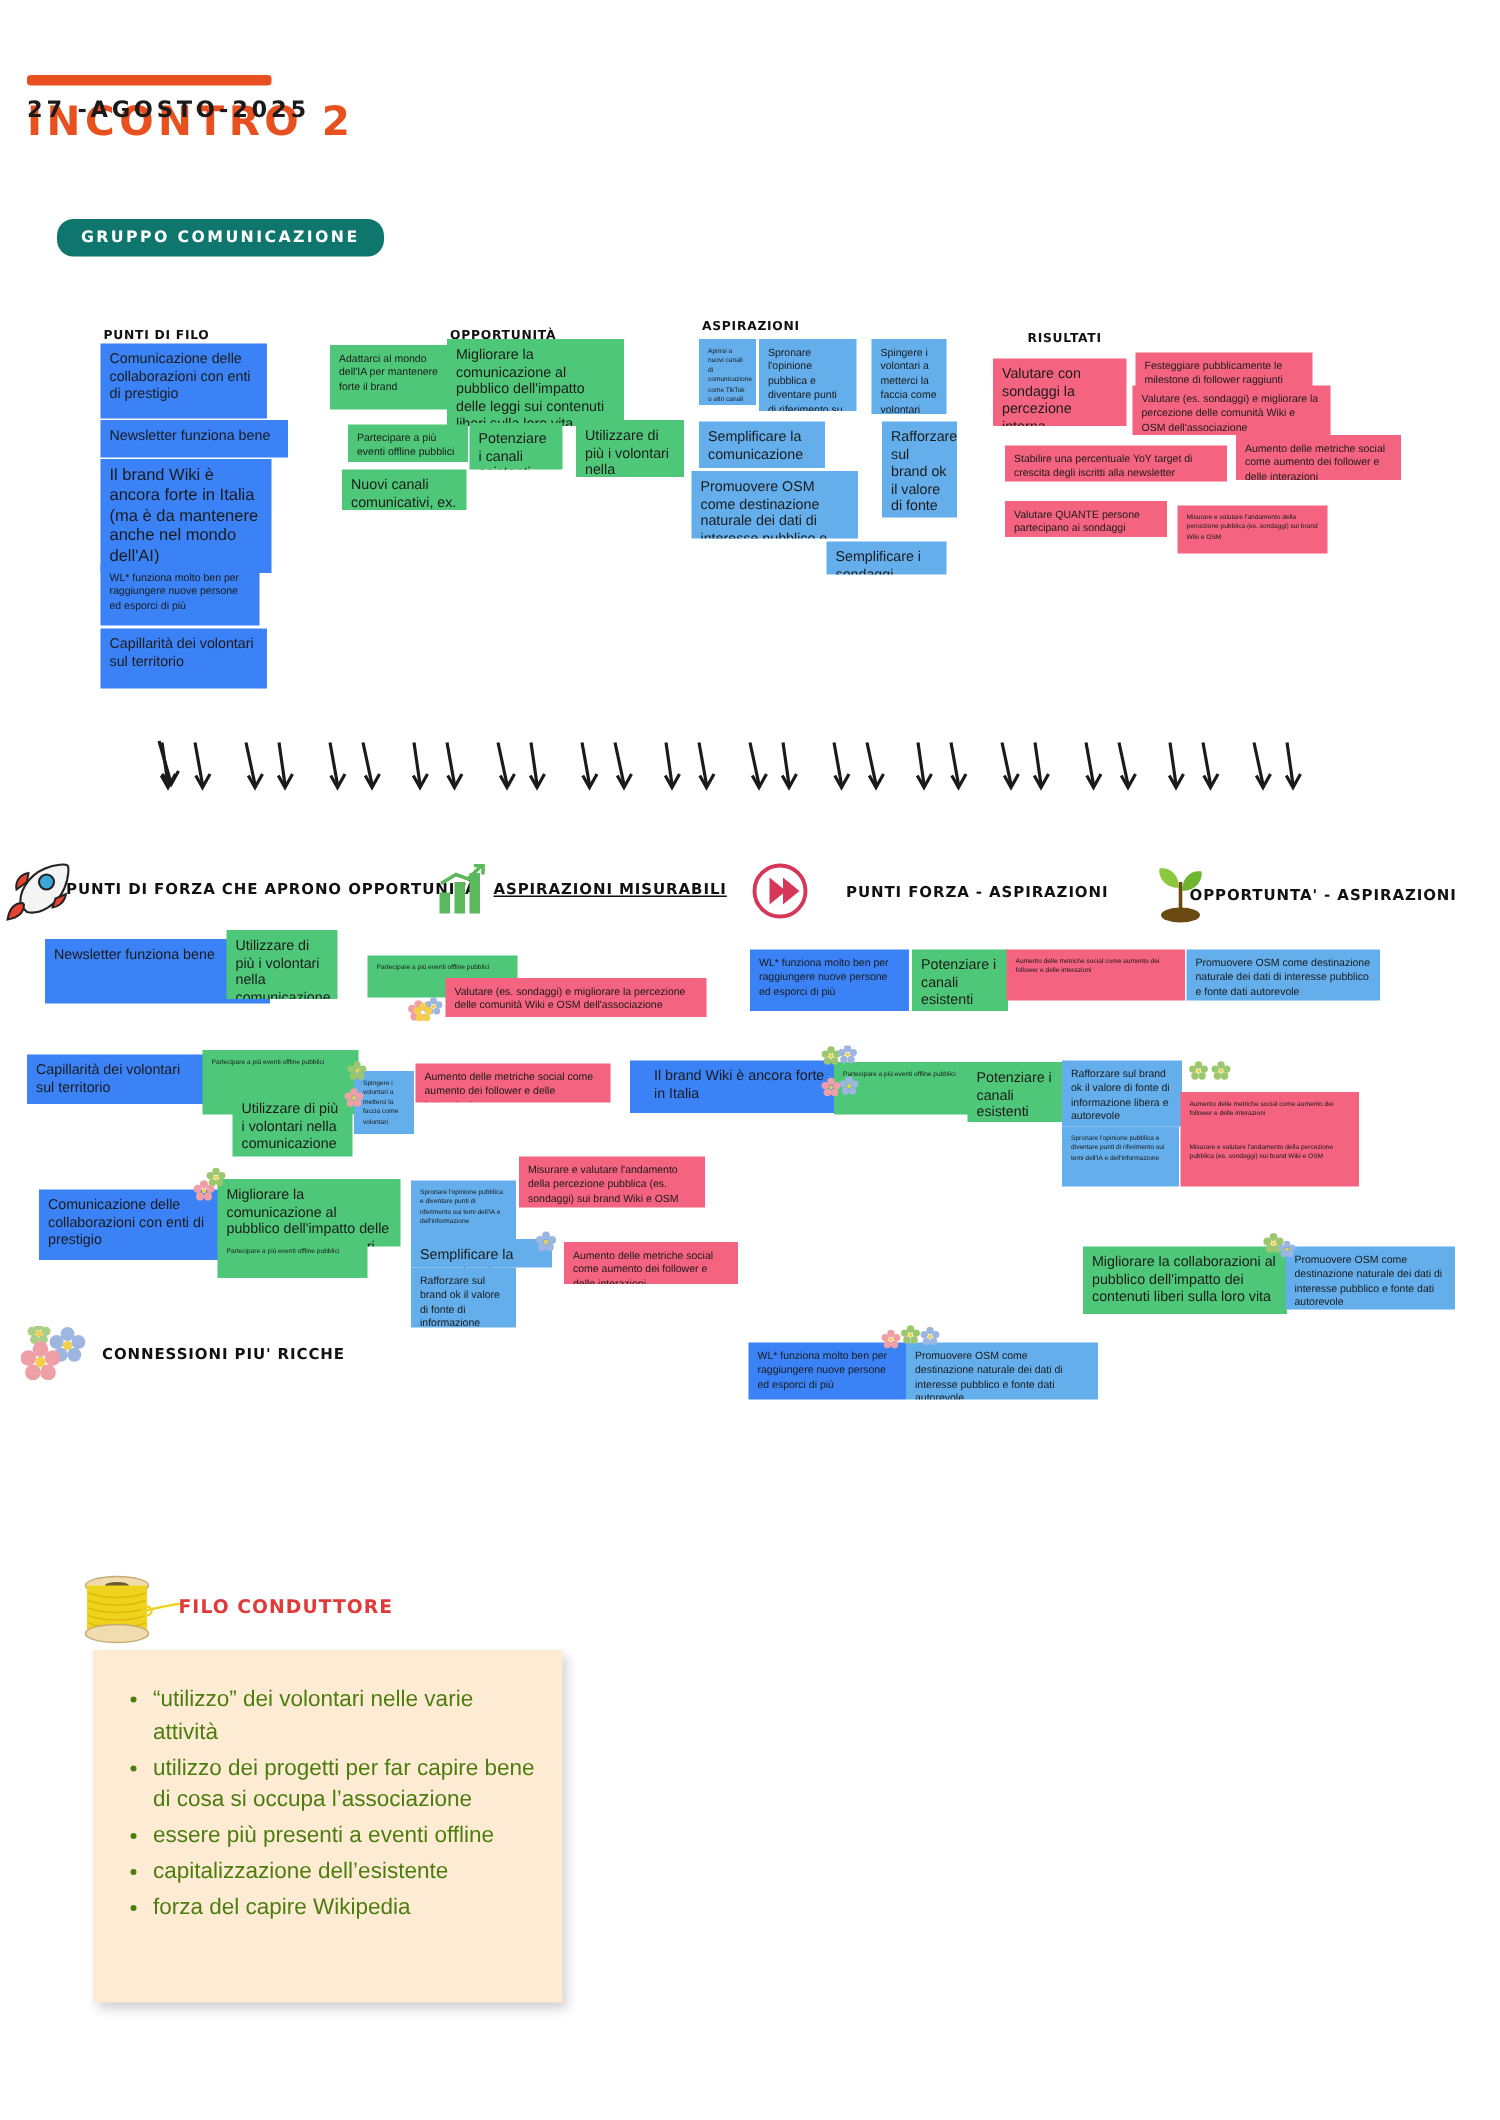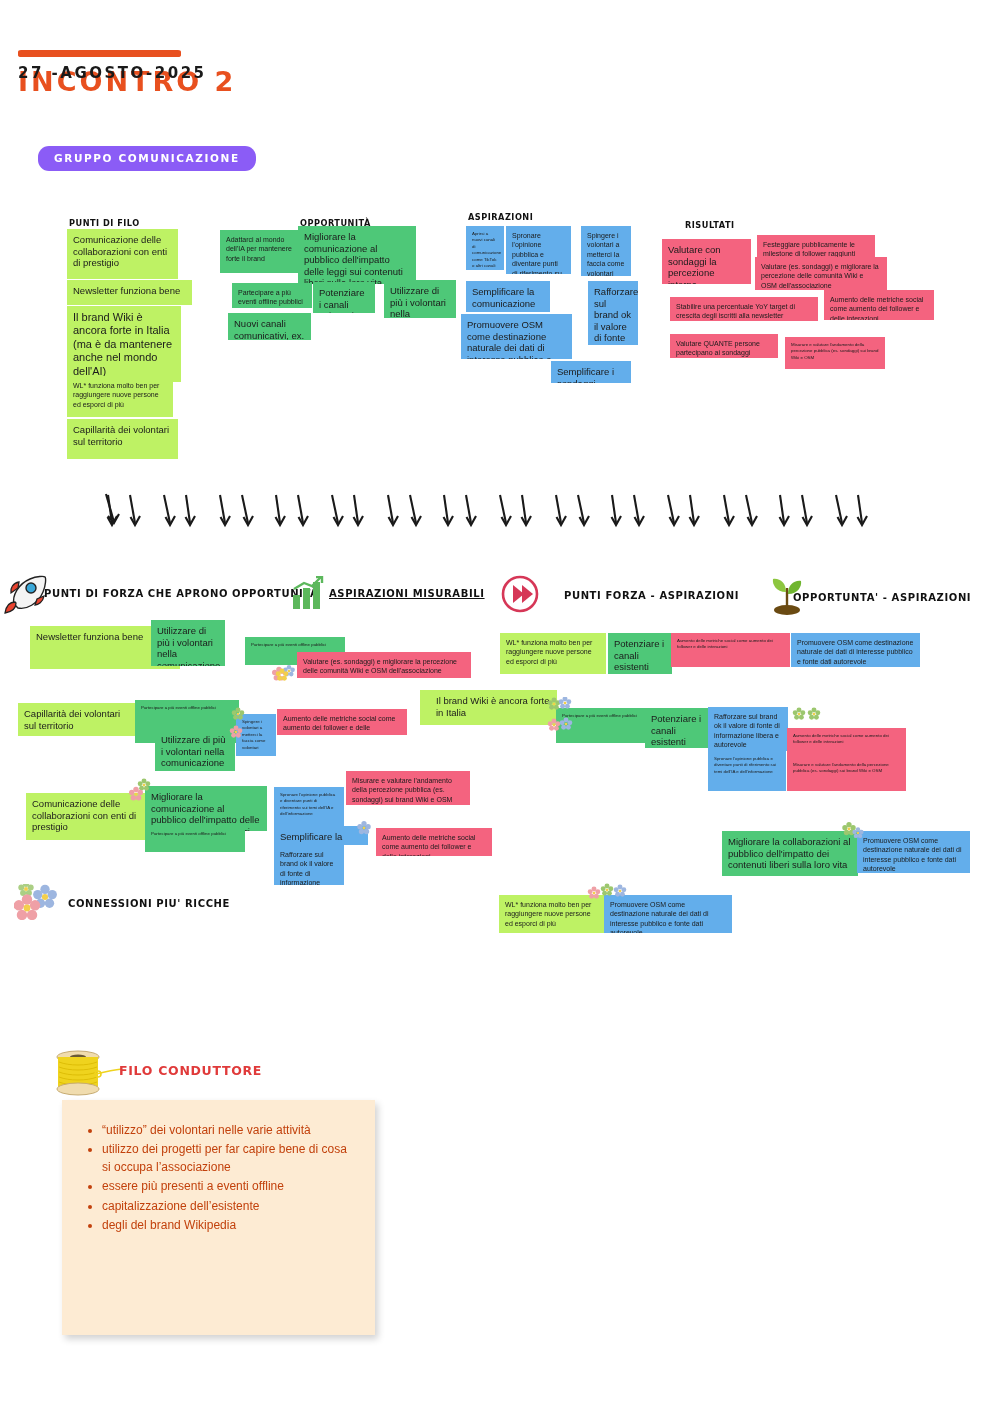--- a/index.html
+++ b/index.html
@@ -25,21 +25,21 @@
     background:#e8501f;border-radius:3px/2px;
   }
   #date{
     left:18px;top:64px;
     font-size:15px;font-weight:bold;letter-spacing:2.5px;
     color:#1a1a1a;
     font-family:"DejaVu Sans", sans-serif;
   }
   #group-pill{
     left:38px;top:146px;
-    background:#8b5cf6;color:#fff;
+    background:#0f766e;color:#fff;
     border-radius:11px;
     padding:6px 16px 7px 16px;
     font-size:10.5px;font-weight:bold;letter-spacing:1.6px;
     font-family:"DejaVu Sans", sans-serif;
   }
 
   
   .col-head{
     font-size:8.2px;font-weight:bold;letter-spacing:.5px;color:#111;
     font-family:"DejaVu Sans", sans-serif;
@@ -47,21 +47,21 @@
 
   
   .note{
     box-sizing:border-box;
     padding:5px 6px;
     line-height:1.22;
     color:#1b1b1b;
     overflow:hidden;
     font-family:"Liberation Sans", sans-serif;
   }
-  .orange{background:#bef264;}
+  .orange{background:#3b82f6;}
   .green {background:#4ec878;}
   .blue  {background:#63aeeb;}
   .pink  {background:#f4637f;}
   .t-lg{font-size:11px;}
   .t-md{font-size:9.5px;}
   .t-sm{font-size:7px;line-height:1.35;}
   .t-xs{font-size:4.4px;line-height:1.45;}
 
   
   #arrows{left:100px;top:492px;width:770px;height:42px;}
@@ -78,21 +78,21 @@
     font-size:12.5px;font-weight:bold;letter-spacing:.7px;color:#e03a3a;
     font-family:"DejaVu Sans", sans-serif;
   }
   #filo-box{
     left:62px;top:1100px;width:313px;height:235px;
     background:#fdebd3;
     box-shadow:3px 4px 7px rgba(0,0,0,.18);
   }
   #filo-list{
     margin:0;padding:22px 18px 0 40px;
-    font-size:12px;line-height:1.45;color:#c2410c;
+    font-size:15px;line-height:1.45;color:#4d7c0f;
     font-family:"Liberation Sans", sans-serif;
   }
   #filo-list li{margin-bottom:2px;}
 
   
   .flowers{pointer-events:none;}
 </style>
 </head>
 <body>
 
@@ -254,21 +254,21 @@
 <div class="abs note pink   t-sm" style="left:376px;top:828px;width:116px;height:28px;">Aumento delle metriche social come aumento dei follower e delle interazioni</div>
 
 <div class="abs note green t-xs" style="left:245px;top:637px;width:100px;height:28px;">Partecipare a più eventi offline pubblici</div>
 <div class="abs note pink  t-sm" style="left:297px;top:652px;width:174px;height:26px;">Valutare (es. sondaggi) e migliorare  la percezione delle comunità Wiki e OSM dell'associazione</div>
 
 <div class="abs note orange t-sm" style="left:500px;top:633px;width:106px;height:41px;">WL* funziona molto ben per raggiungere nuove persone ed esporci di più</div>
 <div class="abs note green  t-md" style="left:608px;top:633px;width:64px;height:41px;">Potenziare i canali esistenti</div>
 <div class="abs note pink   t-xs" style="left:671px;top:633px;width:119px;height:34px;">Aumento delle metriche social come aumento dei follower e delle interazioni</div>
 <div class="abs note blue   t-sm" style="left:791px;top:633px;width:129px;height:34px;">Promuovere OSM come destinazione naturale  dei dati di interesse pubblico e fonte dati autorevole</div>
 
-<div class="abs note orange t-md" style="left:420px;top:690px;width:137px;height:35px;padding-left:16px;">Il brand Wiki è ancora forte in Italia</div>
+<div class="abs note orange t-md" style="left:420px;top:707px;width:137px;height:35px;padding-left:16px;">Il brand Wiki è ancora forte in Italia</div>
 <div class="abs note green  t-xs" style="left:556px;top:708px;width:90px;height:35px;">Partecipare a più eventi offline pubblici</div>
 <div class="abs note green  t-md" style="left:645px;top:708px;width:63px;height:40px;">Potenziare i canali esistenti</div>
 <div class="abs note blue   t-sm" style="left:708px;top:707px;width:80px;height:44px;">Rafforzare sul brand ok il valore di fonte di informazione libera e autorevole</div>
 <div class="abs note blue   t-xs" style="left:708px;top:751px;width:78px;height:40px;">Spronare l'opinione pubblica e diventare punti di riferimento sui temi dell'IA e dell'informazione</div>
 <div class="abs note pink   t-xs" style="left:787px;top:728px;width:119px;height:30px;">Aumento delle metriche social come aumento dei follower e delle interazioni</div>
 <div class="abs note pink   t-xs" style="left:787px;top:757px;width:119px;height:34px;">Misurare e valutare l'andamento della percezione pubblica  (es. sondaggi) sui brand Wiki e OSM</div>
 
 <div class="abs note green t-md" style="left:722px;top:831px;width:136px;height:45px;">Migliorare la collaborazioni al pubblico dell'impatto dei contenuti liberi sulla loro vita</div>
 <div class="abs note blue  t-sm" style="left:857px;top:831px;width:113px;height:42px;">Promuovere OSM come destinazione naturale  dei dati di interesse pubblico e fonte dati autorevole</div>
 
@@ -491,15 +491,15 @@
   <path d="M44 26 C52 24 60 22 70 21" stroke="#efd31e" stroke-width="1.6" fill="none"></path>
   <circle cx="46" cy="26" r="3" fill="none" stroke="#efd31e" stroke-width="1.6"></circle>
 </svg>
 <div class="abs" id="filo-label">FILO CONDUTTORE</div>
 <div class="abs" id="filo-box">
   <ul id="filo-list">
     <li>“utilizzo” dei volontari nelle varie attività</li>
     <li>utilizzo dei progetti per far capire bene di cosa si occupa l’associazione</li>
     <li>essere più presenti a eventi offline</li>
     <li>capitalizzazione dell’esistente</li>
-    <li>degli del brand Wikipedia</li>
+    <li>forza del capire Wikipedia</li>
   </ul>
 </div>
 
 </body></html>

